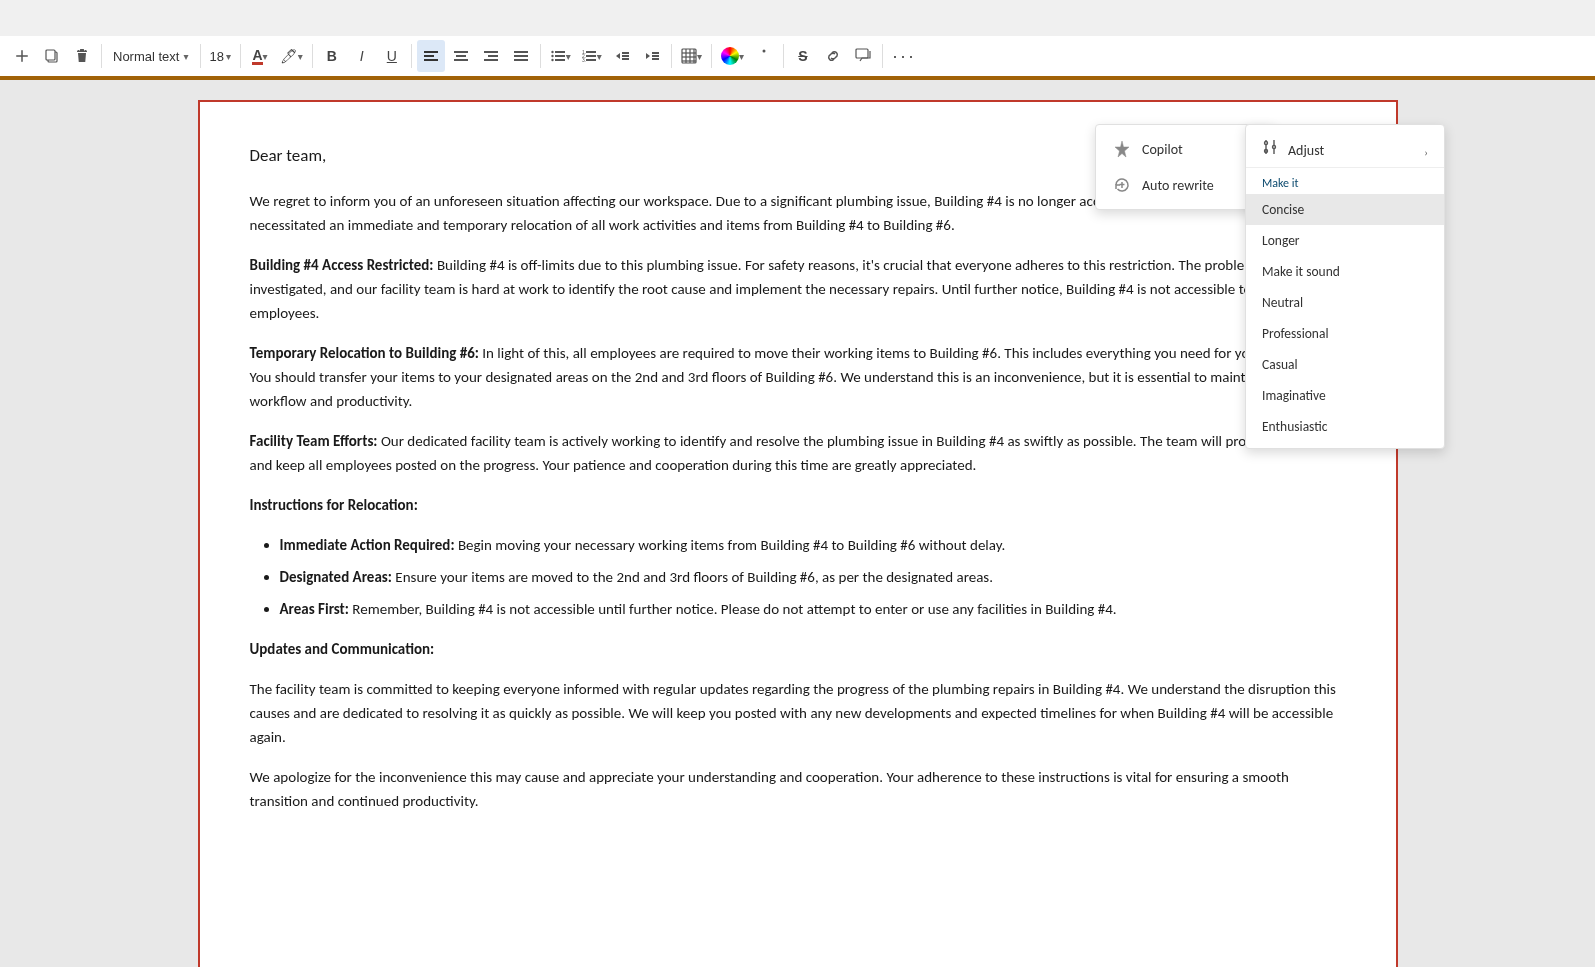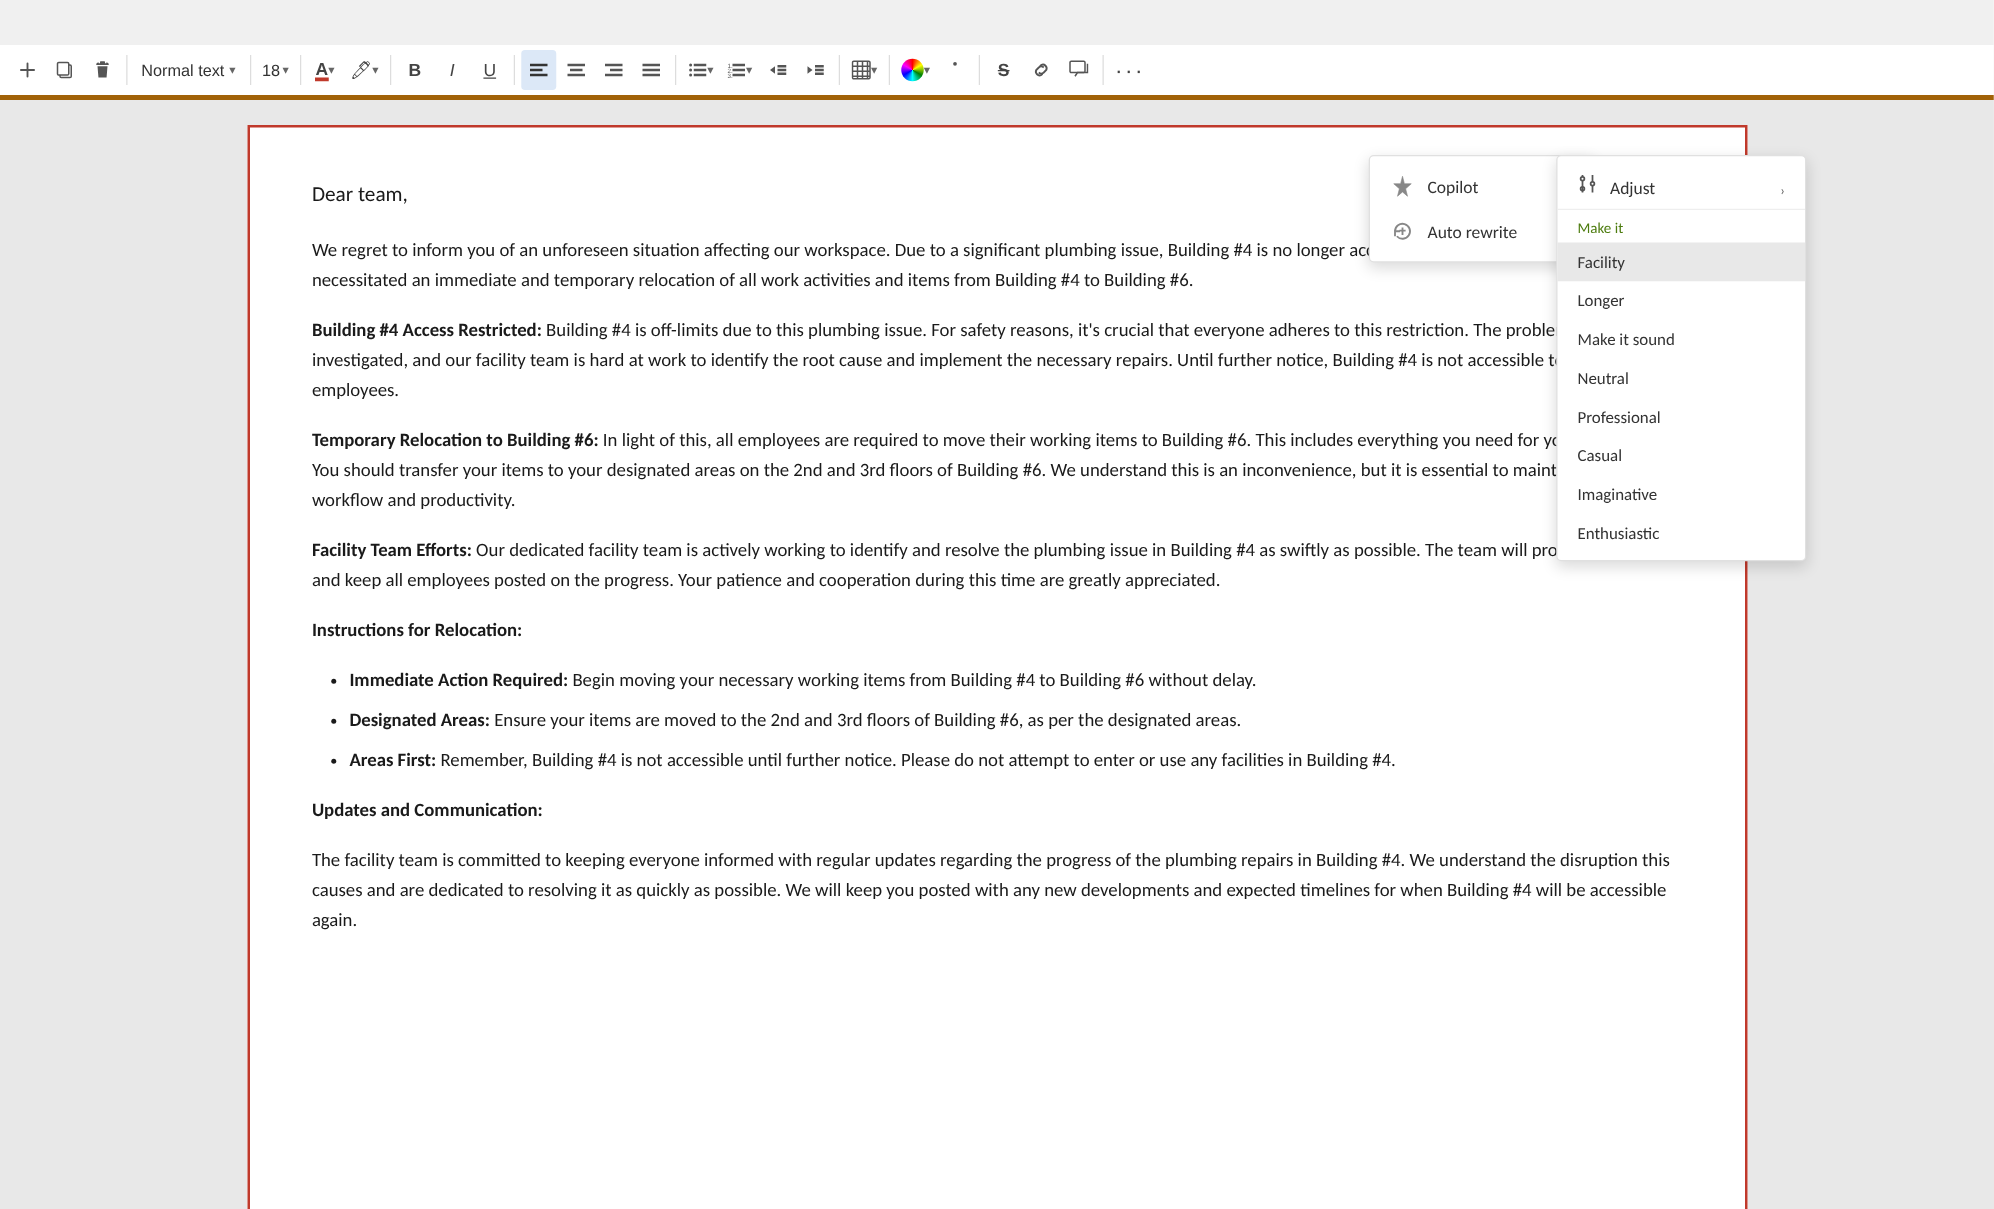--- a/index.html
+++ b/index.html
@@ -179,21 +179,21 @@
       display: flex;
       align-items: center;
       justify-content: space-between;
       padding: 7px 16px;
       cursor: pointer;
       font-size: 13.5px;
       color: #333;
     }
     .adjust-menu-item.make-it {
       font-size: 12px;
-      color: #4d7c0f;
+      color: #0c4a6e;
       padding: 4px 16px;
       cursor: default;
     }
     .adjust-menu-item.selected { background: #e8e8e8; font-weight: 500; }
 
     .submenu-arrow { font-size: 11px; color: #666; }
 
     
     .color-circle {
       width: 18px;
@@ -432,20 +432,23 @@
       </ul>
 
       <p class="doc-paragraph">
         <span class="bold">Updates and Communication:</span>
       </p>
 
       <p class="doc-paragraph">
         <span>The facility team is committed to keeping everyone informed with regular updates regarding the progress of the plumbing repairs in Building #4. We understand the disruption this causes and are dedicated to resolving it as quickly as possible. We will keep you posted with any new developments and expected timelines for when Building #4 will be accessible again.</span>
       </p>
 
+      <p class="doc-paragraph">
+        <span>We apologize for the inconvenience this may cause and appreciate your understanding and cooperation. Your adherence to these instructions is vital for ensuring a smooth transition and continued productivity.</span>
+      </p>
     </div>
   </div>
 
   <div class="copilot-menu">
     <div class="copilot-menu-item">
       <span class="copilot-menu-icon">
 
         <svg width="18" height="18" viewBox="0 0 18 18">
           <polygon points="9,1 10.5,7 16,7 11.5,11 13,17 9,13.5 5,17 6.5,11 2,7 7.5,7" fill="#888" stroke="#888" stroke-width="0.5"></polygon>
         </svg>
@@ -478,21 +481,21 @@
           <line x1="12" y1="9.5" x2="12" y2="15"></line>
         </svg>
       </span>
       <span>Adjust</span>
       <span class="submenu-arrow" style="margin-left:auto;">›</span>
     </div>
     <div class="adjust-menu-item make-it">
       <span>Make it</span>
     </div>
     <div class="adjust-menu-item selected">
-      <span>Facility</span>
+      <span>Concise</span>
     </div>
     <div class="adjust-menu-item">
       <span>Longer</span>
     </div>
     <div class="adjust-menu-item">
       <span>Make it sound</span>
     </div>
     <div class="adjust-menu-item">
       <span>Neutral</span>
     </div>

